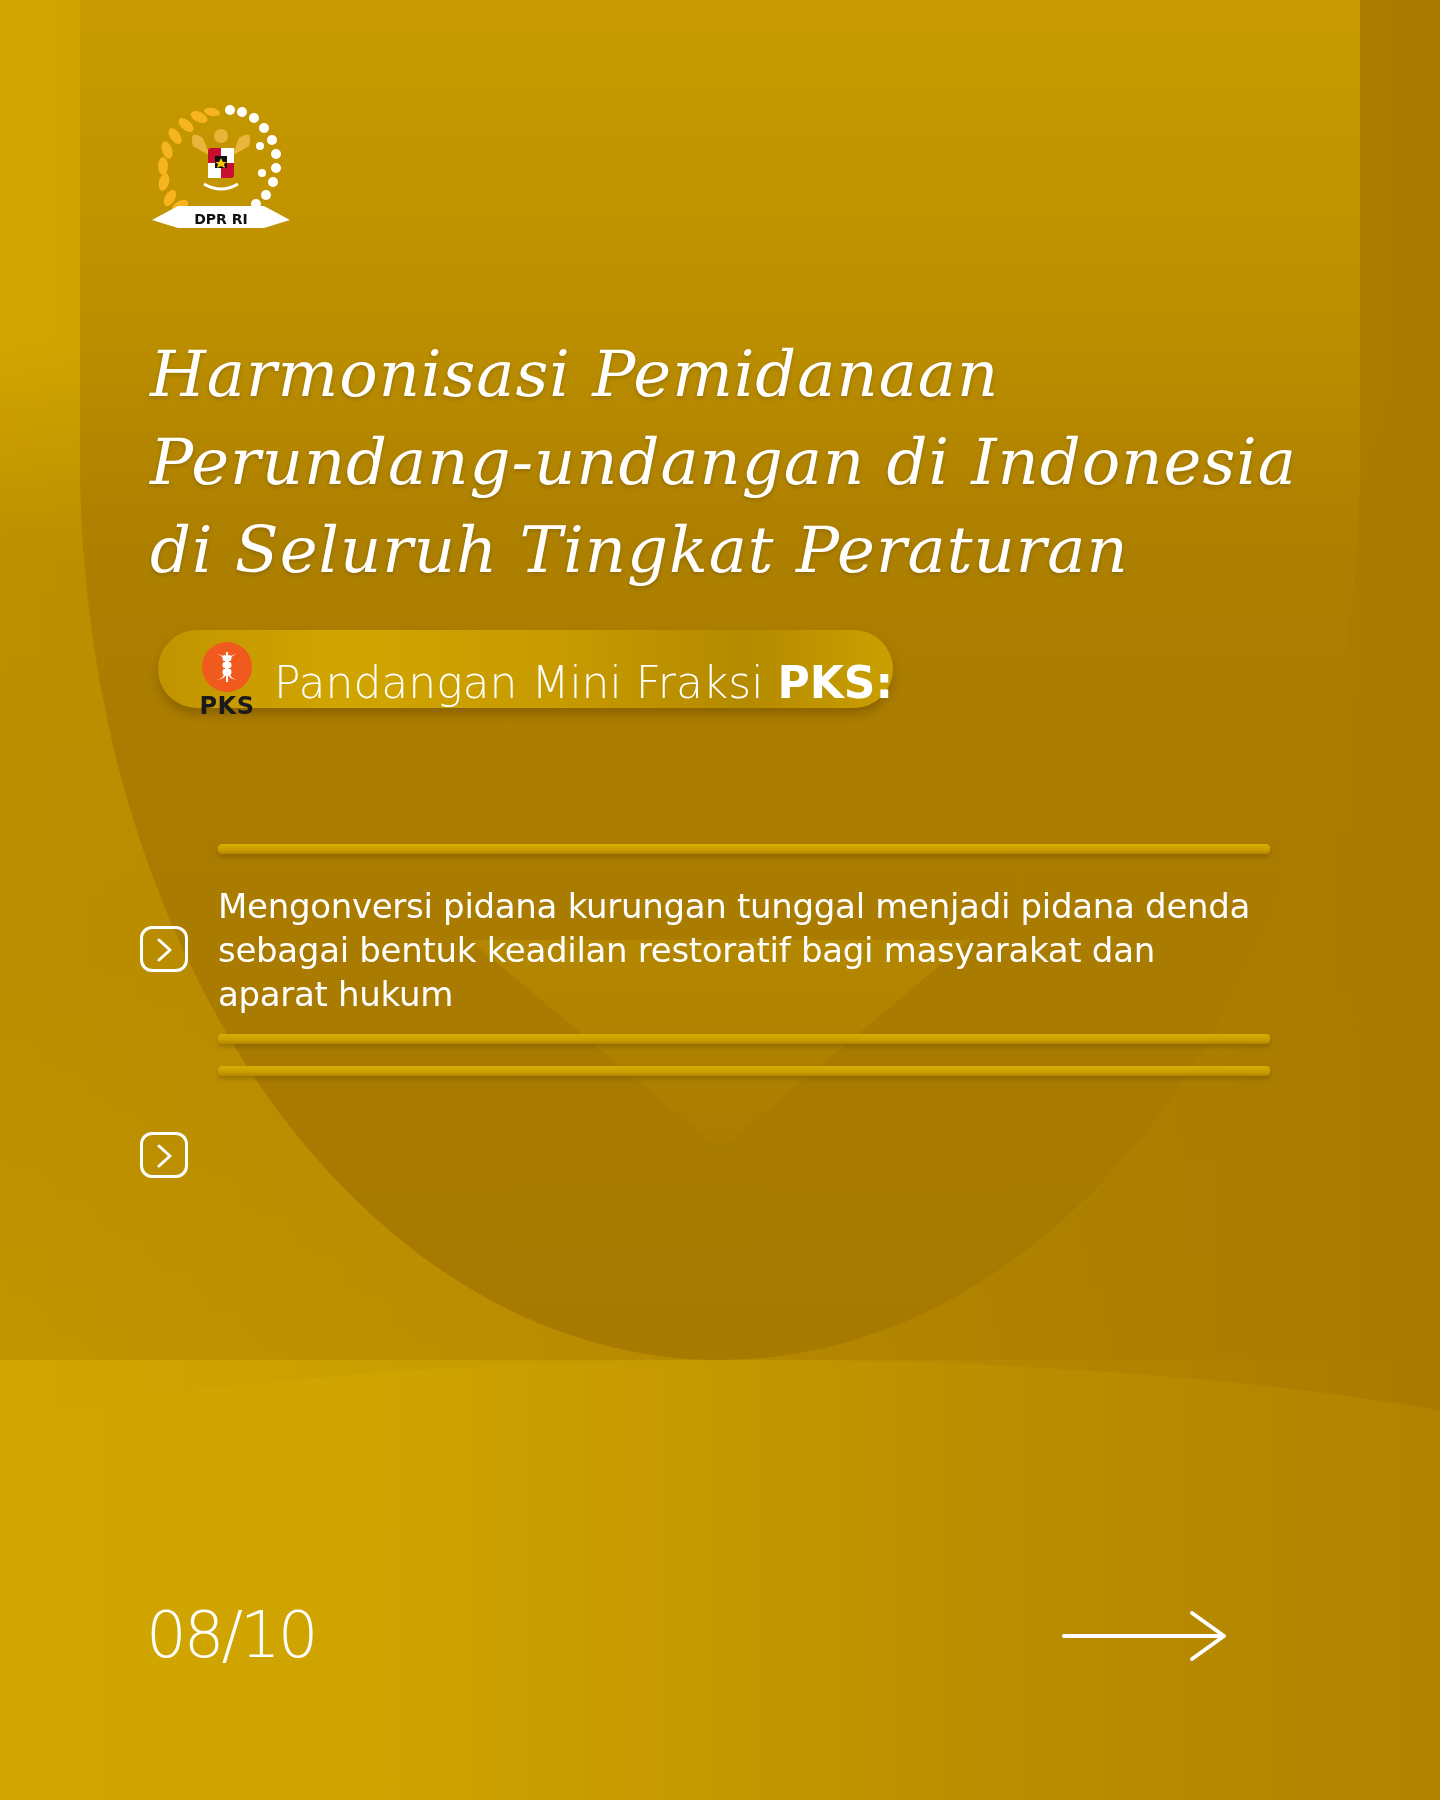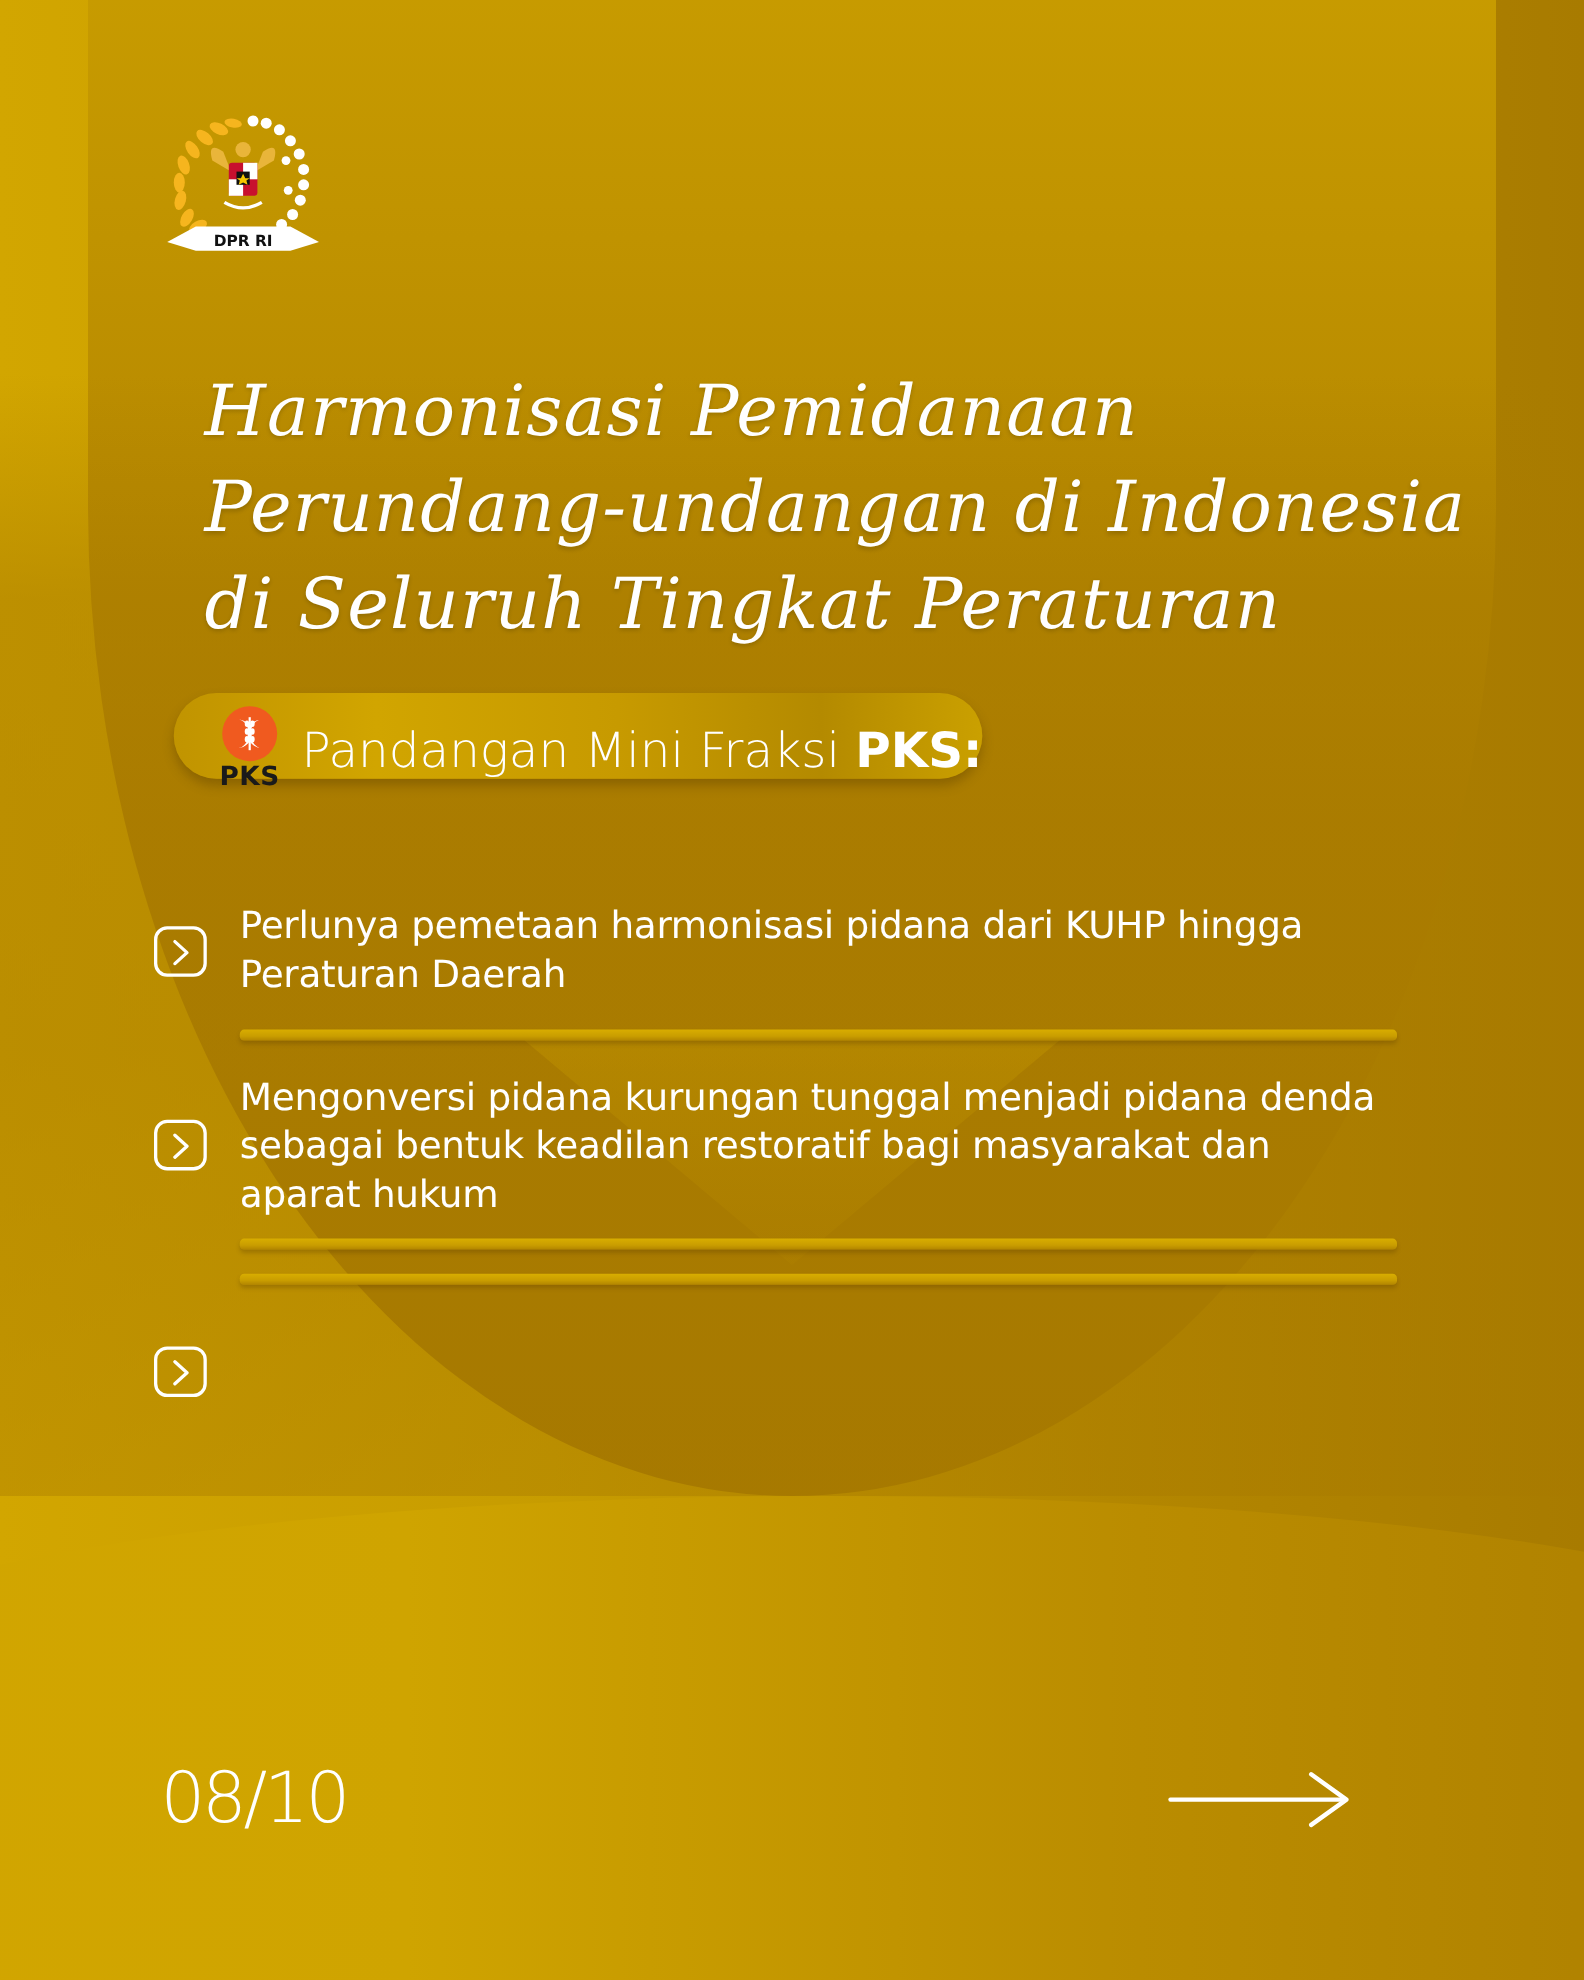--- a/index.html
+++ b/index.html
@@ -30,21 +30,21 @@
     clip-path: polygon(0 0, 100% 0, 50% 100%);
   }
 
   .logo-dpr { position: absolute; left: 148px; top: 98px; width: 146px; height: 140px; }
   .title {
     position: absolute; left: 150px; top: 330px; width: 1200px;
     font-family: "DejaVu Serif", "Liberation Serif", serif;
     font-style: italic; font-size: 64px; line-height: 88px; letter-spacing: 1px;
     text-shadow: 0 2px 4px rgba(0,0,0,0.18);
   }
-  .title div { white-space: nowrap; margin-left: 36px; }
+  .title div { white-space: nowrap; }
 
   .pill {
     position: absolute; left: 158px; top: 630px; width: 735px; height: 78px;
     border-radius: 53px;
     background: linear-gradient(90deg, #c19400 0%, #d1a500 25%, #c79a00 55%, #b48a00 80%, #caa000 100%);
     box-shadow: 0 6px 10px rgba(80,55,0,0.35);
     display: flex; align-items: center;
   }
   .pks-logo { position: absolute; left: 34px; top: 12px; width: 70px; height: 84px; }
   .pks-circle {
@@ -162,28 +162,20 @@
             <ellipse cx="27.5" cy="30" rx="2" ry="3"></ellipse>
         </g>
       </svg>
     </div>
     <div class="pks-text">PKS</div>
   </div>
   <div class="pill-label"><span>Pandangan Mini Fraksi </span><b>PKS:</b></div>
 </div>
 
 <div class="points">
-  <div class="point" style="height:92px;">
-    <span class="point-icon" style="top:22px;">
-      <svg width="18" height="24" viewBox="0 0 18 24">
-          <path d="M3 2 L14 12 L3 22" stroke="#fff" stroke-width="3" fill="none" stroke-linecap="round" stroke-linejoin="round"></path>
-        </svg>
-    </span>
-    <div class="point-text">Perlunya pemetaan harmonisasi pidana dari KUHP hingga Peraturan Daerah</div>
-  </div>
   <div class="divider" style="margin-top:24px;"></div>
 
   <div class="point" style="margin-top:30px; height:132px;">
     <span class="point-icon" style="top:42px;">
       <svg width="18" height="24" viewBox="0 0 18 24">
           <path d="M3 2 L14 12 L3 22" stroke="#fff" stroke-width="3" fill="none" stroke-linecap="round" stroke-linejoin="round"></path>
         </svg>
     </span>
     <div class="point-text">Mengonversi pidana kurungan tunggal menjadi pidana denda sebagai bentuk keadilan restoratif bagi masyarakat dan aparat hukum</div>
   </div>

